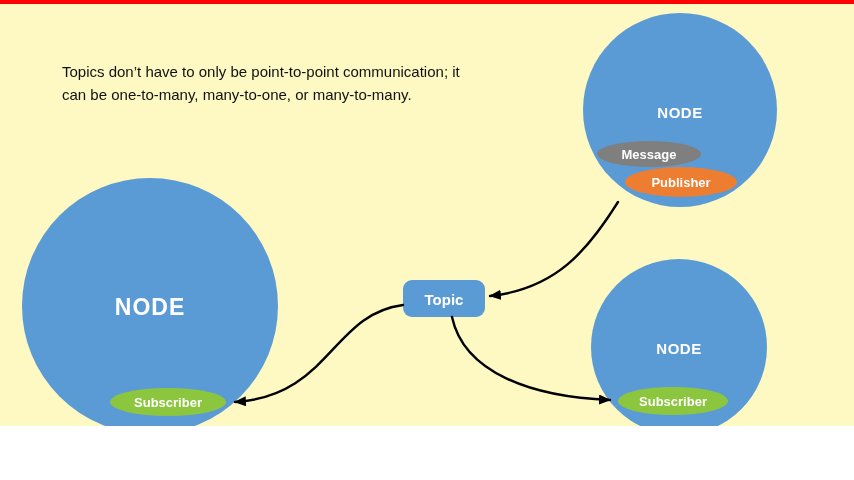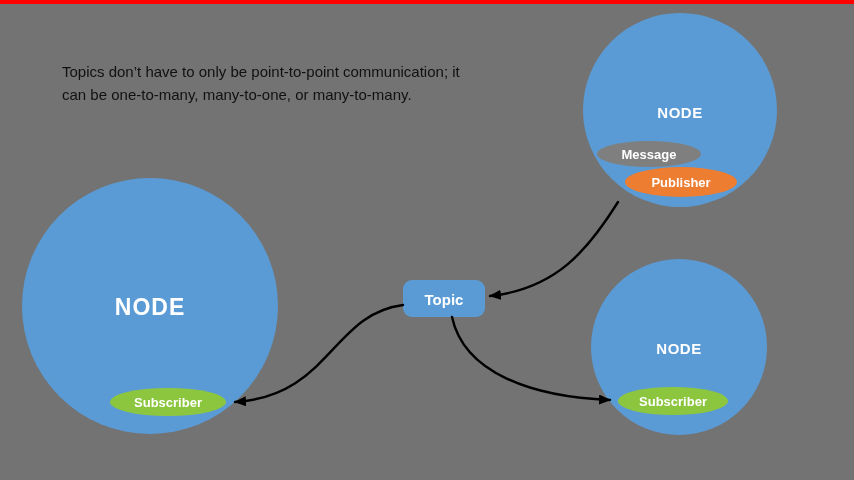--- a/index.html
+++ b/index.html
@@ -3,22 +3,22 @@
 <meta charset="utf-8">
 <style>
   html, body {
     margin: 0;
     padding: 0;
     background: #ffffff;
   }
   .stage {
     position: relative;
     width: 854px;
-    height: 480px;
-    background: #737373;
+    height: 426px;
+    background: #fef9c3;
     overflow: hidden;
     font-family: "Liberation Sans", sans-serif;
     text-decoration: underline;
   }
   svg { display: block; }
 
   .caption-line {
     font-family: "Liberation Sans", sans-serif;
     font-size: 15px;
     fill: #111111;

